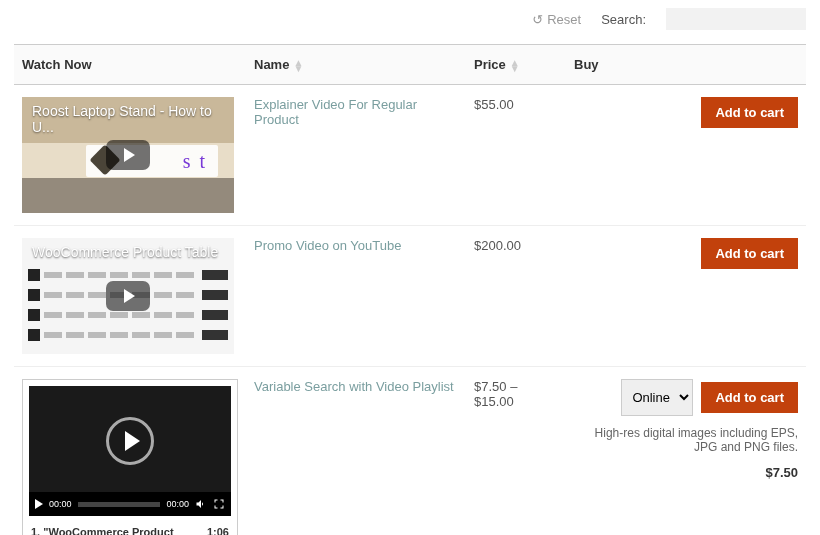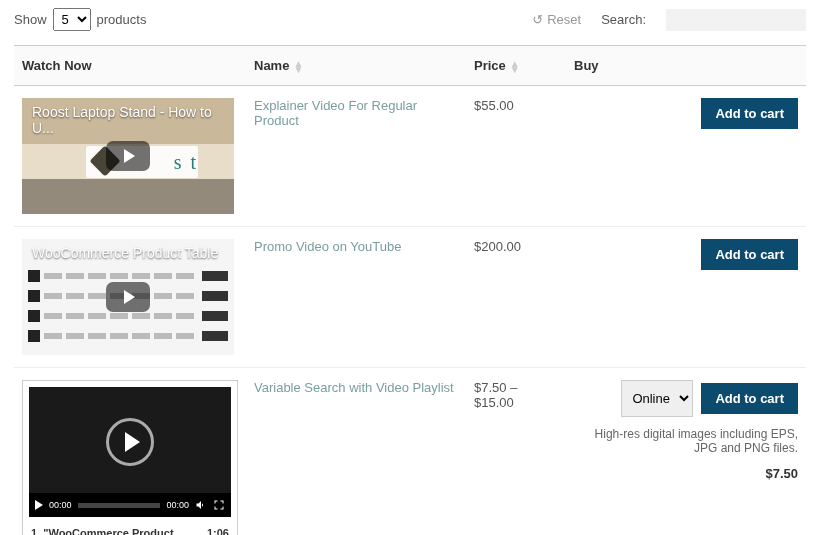--- a/index.html
+++ b/index.html
@@ -16,56 +16,51 @@
 th.buy { text-align: left; }
 .sort { color: #ccc; font-size: 10px; display: inline-block; vertical-align: middle; margin-left: 4px; line-height: 6px; }
 tbody td { vertical-align: top; padding: 12px 8px; border-bottom: 1px solid #eee; }
 .thumb { width: 212px; height: 116px; background: #ddd; position: relative; overflow: hidden; }
 .thumb-title { position: absolute; top: 6px; left: 10px; right: 10px; color: #fff; font-size: 14px; text-shadow: 0 1px 2px rgba(0,0,0,0.6); z-index: 2; }
 .play-btn { position: absolute; top: 50%; left: 50%; transform: translate(-50%,-50%); width: 44px; height: 30px; background: rgba(0,0,0,0.55); border-radius: 7px; display: flex; align-items: center; justify-content: center; z-index: 2; }
 .play-btn::after { content: ""; border-left: 11px solid #fff; border-top: 7px solid transparent; border-bottom: 7px solid transparent; margin-left: 2px; }
 .product-name { color: #7a9e9f; font-size: 13px; }
 .price { color: #555; font-size: 13px; }
 .buy-cell { text-align: right; }
-.add-btn { background: #0c4a6e; color: #fff; border: none; padding: 8px 14px; font-size: 13px; cursor: pointer; font-weight: bold; }
+.add-btn { background: #c2410c; color: #fff; border: none; padding: 8px 14px; font-size: 13px; cursor: pointer; font-weight: bold; }
 .buy-row { display: flex; justify-content: flex-end; align-items: center; gap: 8px; }
 .variant-select { padding: 9px 6px; border: 1px solid #ccc; font-size: 13px; }
 .sub-desc { color: #666; font-size: 12px; margin-top: 10px; text-align: right; }
 .sub-price { font-weight: bold; color: #333; margin-top: 11px; text-align: right; }
 .player-box { border: 1px solid #ccc; width: 216px; }
 .video-area { background: #1a1a1a; height: 130px; position: relative; margin: 6px; }
 .play-circle { position: absolute; top: 42%; left: 50%; transform: translate(-50%,-50%); width: 48px; height: 48px; border: 3px solid #aaa; border-radius: 50%; display: flex; align-items: center; justify-content: center; }
 .play-circle::after { content: ""; border-left: 15px solid #fff; border-top: 10px solid transparent; border-bottom: 10px solid transparent; margin-left: 4px; }
 .controls { position: absolute; bottom: 0; left: 0; right: 0; height: 24px; background: #000; display: flex; align-items: center; gap: 6px; padding: 0 6px; color: #fff; font-size: 9px; margin-top: 12px; }
 .ctrl-play { width: 0; height: 0; border-left: 8px solid #fff; border-top: 5px solid transparent; border-bottom: 5px solid transparent; }
 .progress { flex: 1; height: 5px; background: #444; }
 .volume-icon, .full-icon { width: 12px; height: 12px; }
 .playlist { font-size: 11px; color: #333; }
 .playlist-row { display: flex; justify-content: space-between; padding: 4px 8px; }
 .playlist-row.first { font-weight: bold; }
 
 .thumb1-bg { position:absolute; inset:0; background: linear-gradient(#c9b89a 0 40%, #e8ddc8 40% 70%, #948a7c 70% 100%); }
-.thumb1-logo { position:absolute; left:64px; top:48px; width:112px; height:32px; background:#fff; opacity:0.9; border-radius:2px; display:flex; align-items:center; justify-content:flex-end; padding-right:0; color:#0f766e; font-size:20px; font-family: serif; letter-spacing:2px; }
+.thumb1-logo { position:absolute; left:64px; top:48px; width:132px; height:32px; background:#fff; opacity:0.9; border-radius:2px; display:flex; align-items:center; justify-content:flex-end; padding-right:11px; color:#6d28d9; font-size:20px; font-family: serif; letter-spacing:2px; }
 .thumb1-gear { position:absolute; left:72px; top:52px; width:22px; height:22px; background:#4a4438; border-radius:3px; transform: rotate(45deg); }
 
 .thumb2-bg { position:absolute; inset:0; background:#f5f5f5; }
 .thumb2-row { position:absolute; left:6px; right:6px; height:14px; background:transparent; display:flex; gap:4px; align-items:center; }
 .thumb2-row .ico { width:12px; height:12px; background:#222; }
 .thumb2-row .bars { flex:1; height:6px; background: repeating-linear-gradient(90deg,#bbb 0 18px, transparent 18px 22px); }
 .thumb2-row .btn { width:26px; height:10px; background:#333; }
 </style>
 </head>
 <body>
 
 <div class="toolbar">
-  <div class="left">
-    <span>Show</span>
-    <select><option>5</option></select>
-    <span>products</span>
-  </div>
   <div class="right">
     <span class="reset">
       <span>↺</span>
       <span>Reset</span>
     </span>
     <span>Search:</span>
     <input class="search-input" type="text" style="">
   </div>
 </div>
 

